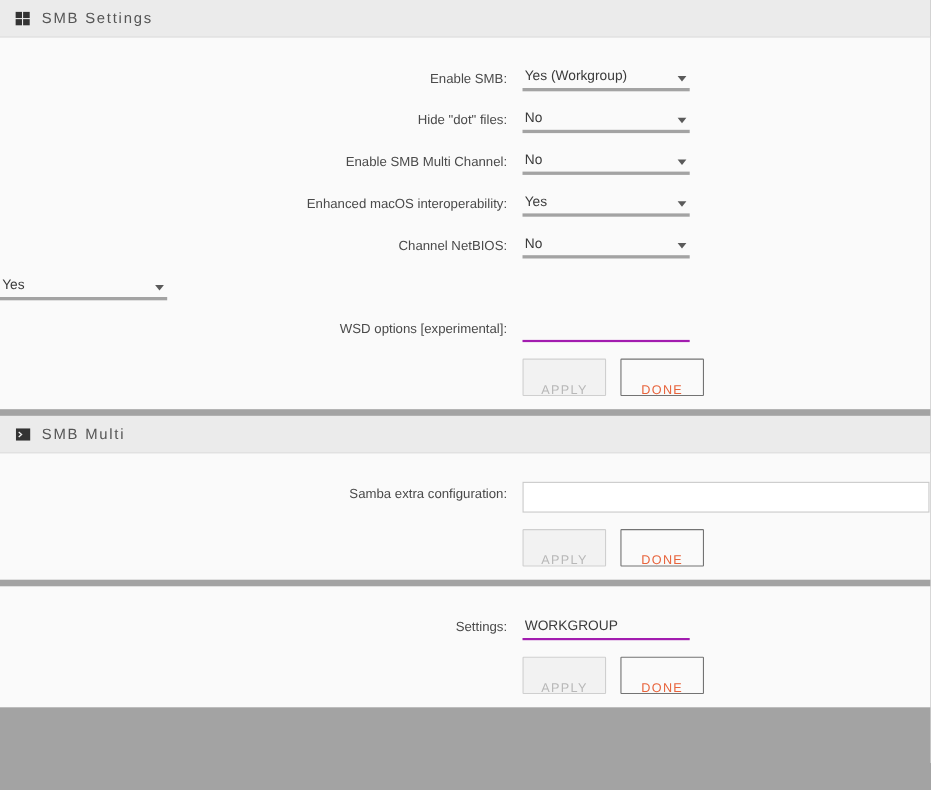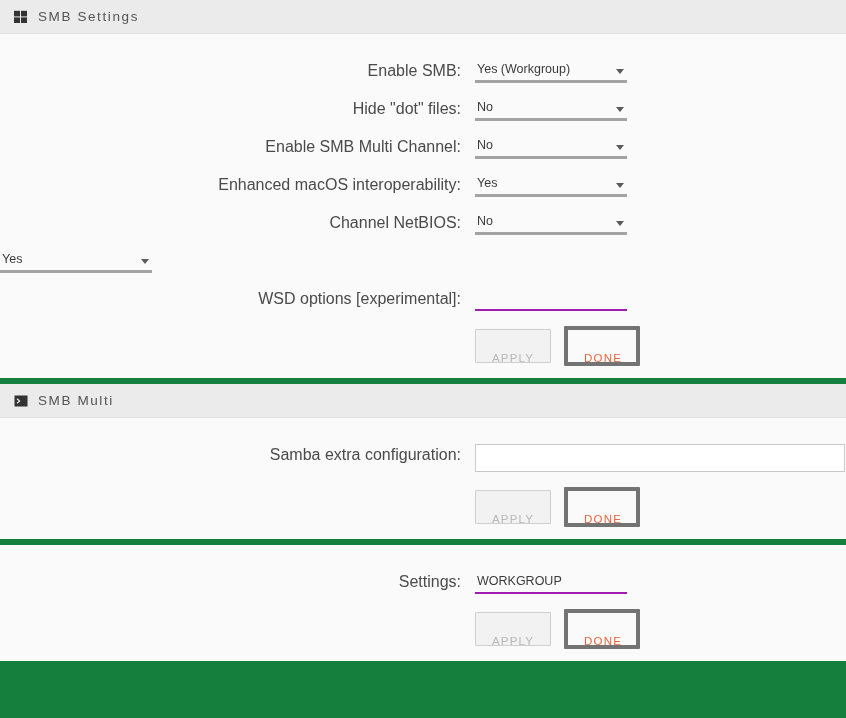--- a/index.html
+++ b/index.html
@@ -12,21 +12,21 @@
     background: #fafafa;
     font-family: "Liberation Sans", sans-serif;
     font-size: 13px;
     color: #444;
     overflow: hidden;
   }
   .page {
     position: relative;
     width: 846px;
     height: 718px;
-    background: #15803d;
+    background: #a3a3a3;
   }
 
   
   .section-header {
     display: flex;
     align-items: center;
     height: 34px;
     background: #ebebeb;
     border-bottom: 1px solid #e0e0e0;
     padding: 0 0 0 14px;
@@ -56,21 +56,21 @@
   .form-row {
     display: flex;
     align-items: flex-start;
     margin-bottom: 15px;
   }
   .form-label {
     width: 475px;
     text-align: right;
     padding-right: 14px;
     box-sizing: border-box;
-    font-size: 16px;
+    font-size: 12px;
     color: #4a4a4a;
     line-height: 22px;
     white-space: nowrap;
   }
   .field-wrap {
     position: relative;
   }
 
   
   .uline-select {
@@ -159,21 +159,21 @@
   }
   .btn-apply {
     width: 76px;
     border: 1px solid #cfcfcf;
     color: #b8b8b8;
     background: #f2f2f2;
     margin-right: 13px;
   }
   .btn-done {
     width: 76px;
-    border: 4px solid #737373;
+    border: 1px solid #737373;
     color: #e8643c;
     background: #fafafa;
   }
 
   .divider-gap {
     height: 6px;
   }
 </style>
 </head>
 <body>

